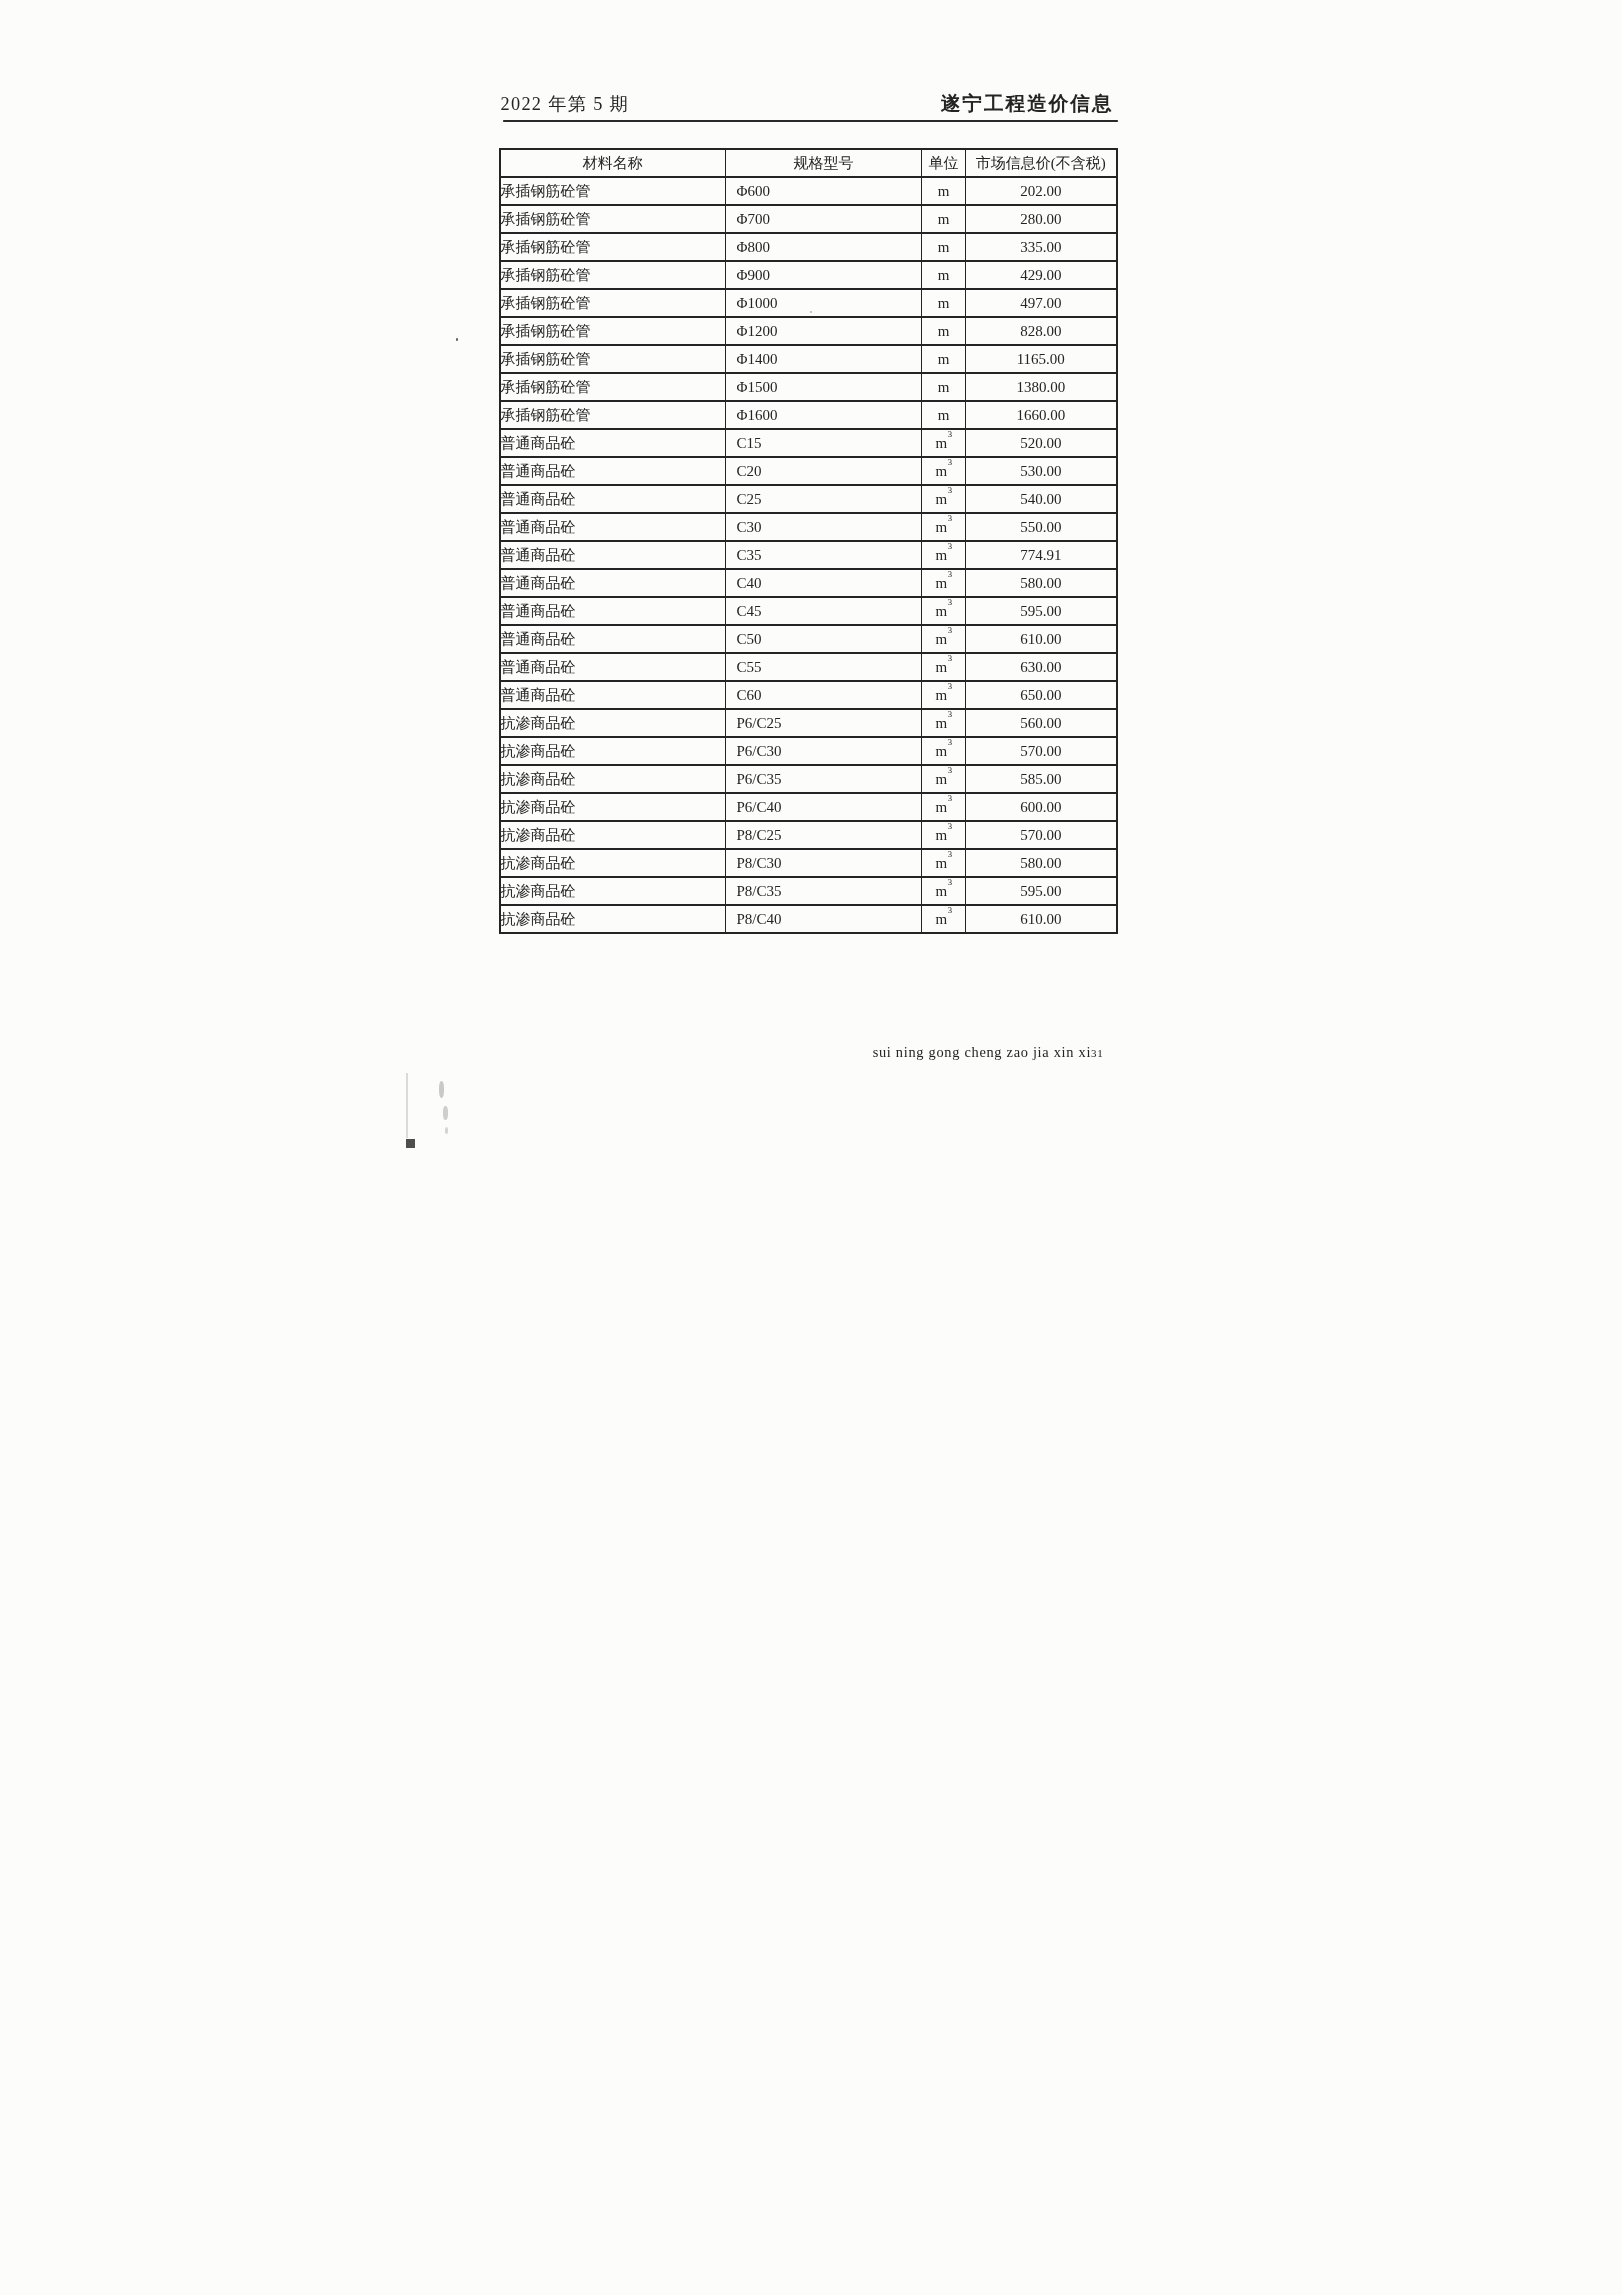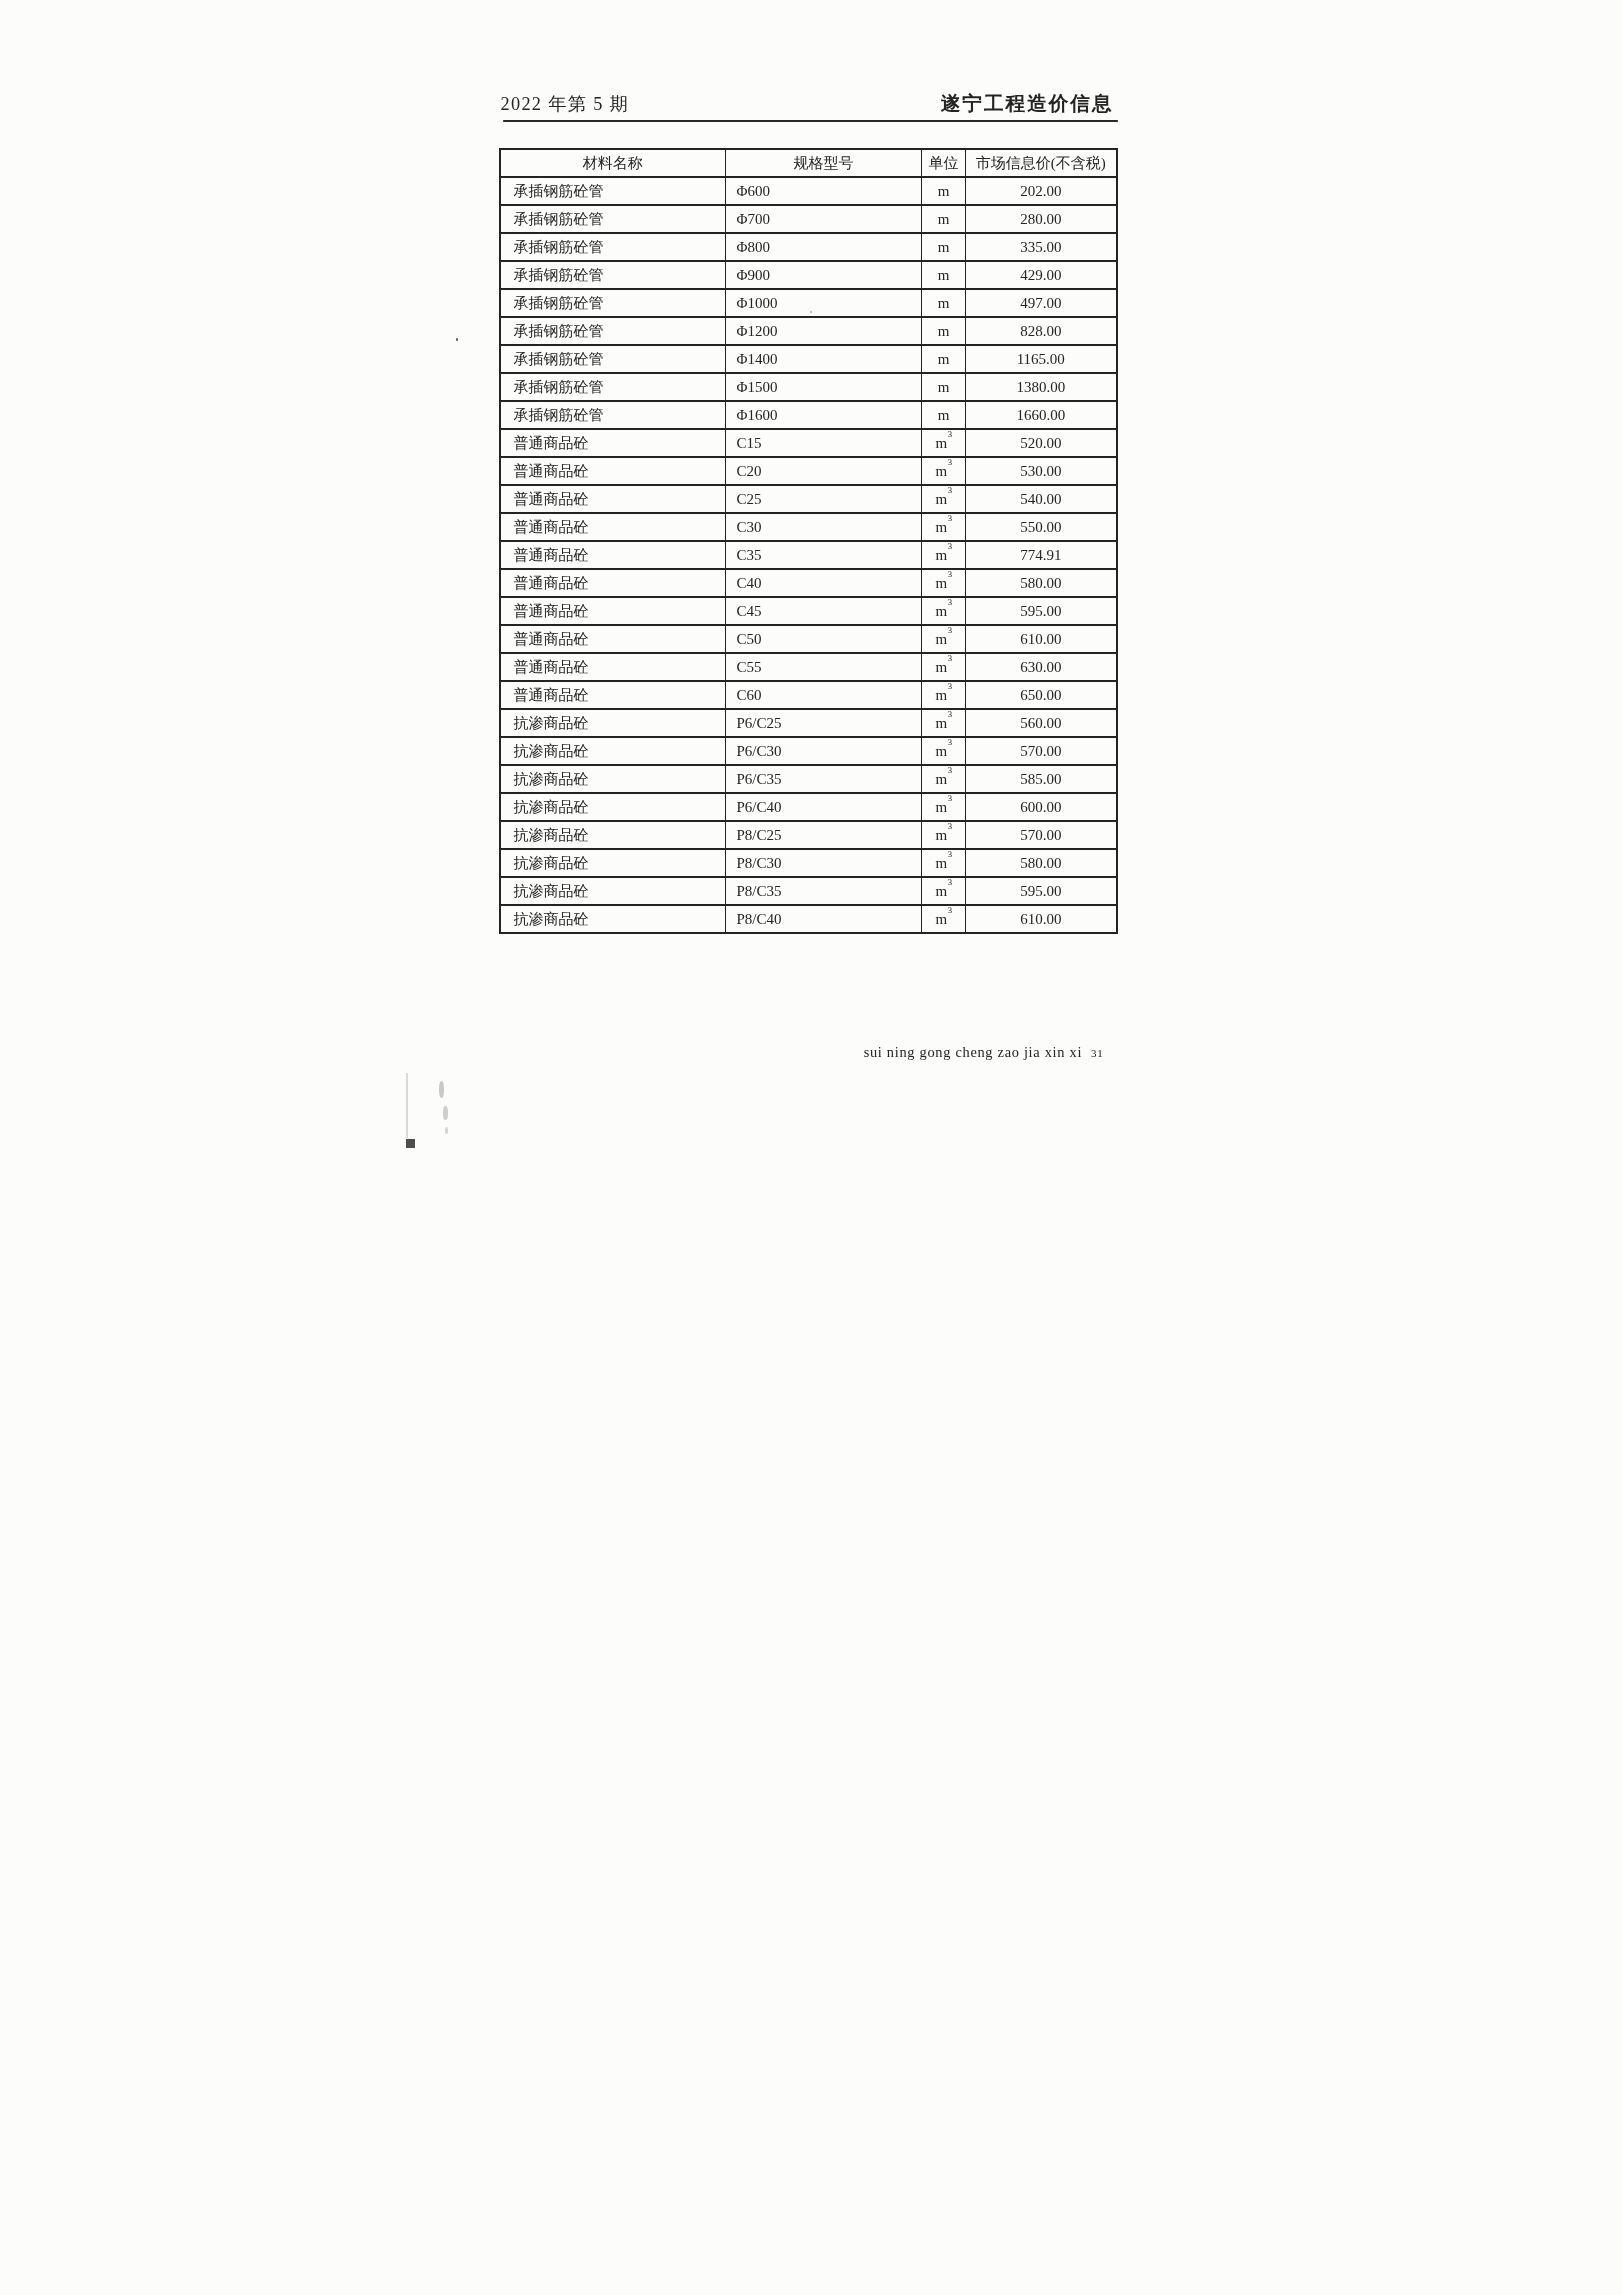--- a/index.html
+++ b/index.html
@@ -66,40 +66,40 @@
     border-top:2px solid var(--ink);
     border-bottom:2px solid var(--ink);
     height:28px;
     font-size:15px;
     font-weight:normal;
     vertical-align:middle;
     white-space:nowrap;
     overflow:hidden;
   }
   .price-table th{padding:0 0.7px;}
-  .c-name{text-align:left;padding-left:13px;}
+  .c-name{text-align:left;padding-left:0;}
   .c-spec{text-align:left;padding-left:10.5px;}
   .c-unit{text-align:center;}
   .c-price{text-align:center;}
   .c-unit sup{
     font-size:0.58em;
     position:relative;
     top:-0.62em;
     left:0.08em;
   }
   
   .page-footer{
     position:absolute;
     top:1044px;
     right:113px;
     font-size:14.4px;
     letter-spacing:0.7px;
     display:flex;
     align-items:baseline;
-    gap:9px;
+    gap:0;
   }
   .page-num{font-size:11px;text-align:right;}
   
   .speck{position:absolute;background:#444;border-radius:50%;}
   .sp1{left:50px;top:338px;width:2.6px;height:2.6px;opacity:.85;}
   .sp2{left:33px;top:1081px;width:5.9px;height:17px;opacity:.28;border-radius:40%;}
   .sp3{left:37px;top:1106px;width:5.2px;height:14.4px;opacity:.25;border-radius:40%;}
   .sp4{left:39px;top:1127px;width:3.9px;height:6.5px;opacity:.22;}
   .sp5{left:0;top:1139px;width:9.2px;height:9.2px;opacity:.95;border-radius:0;}
   .sp6{left:0;top:1073px;width:2.6px;height:65px;opacity:.18;border-radius:0;}

